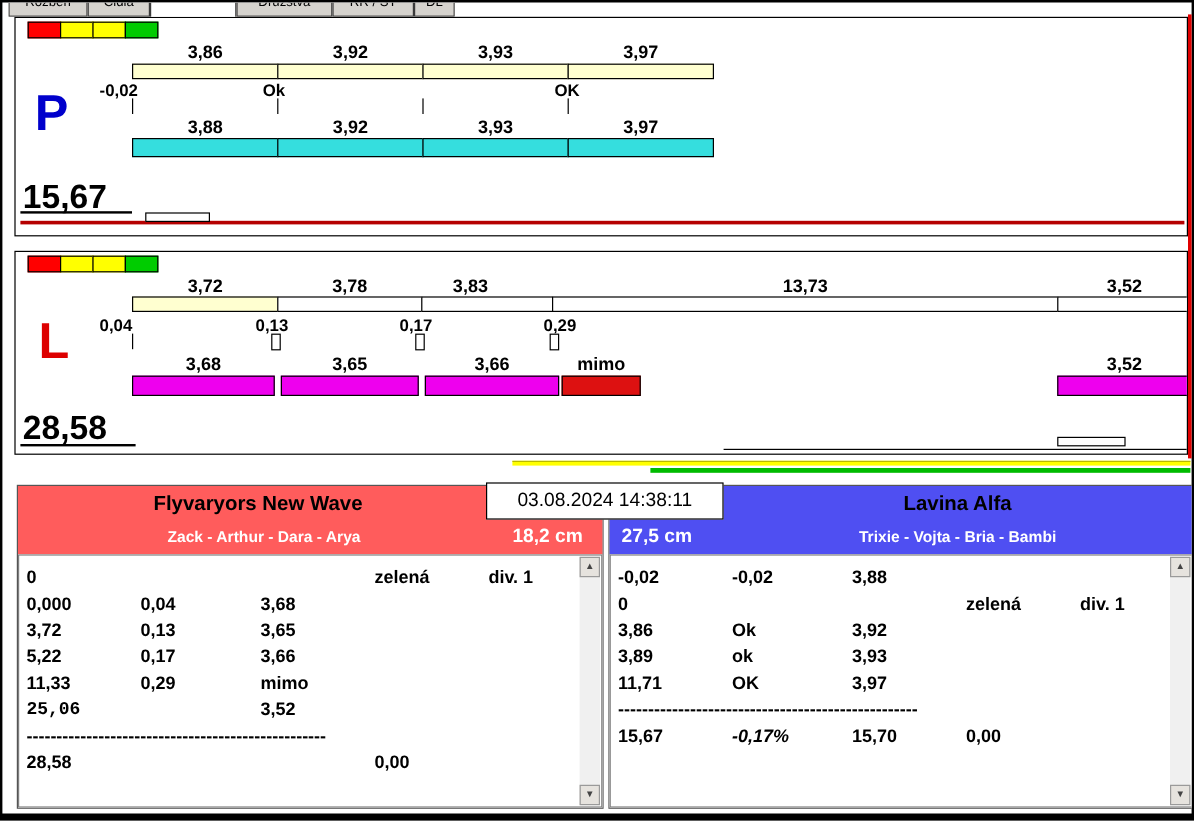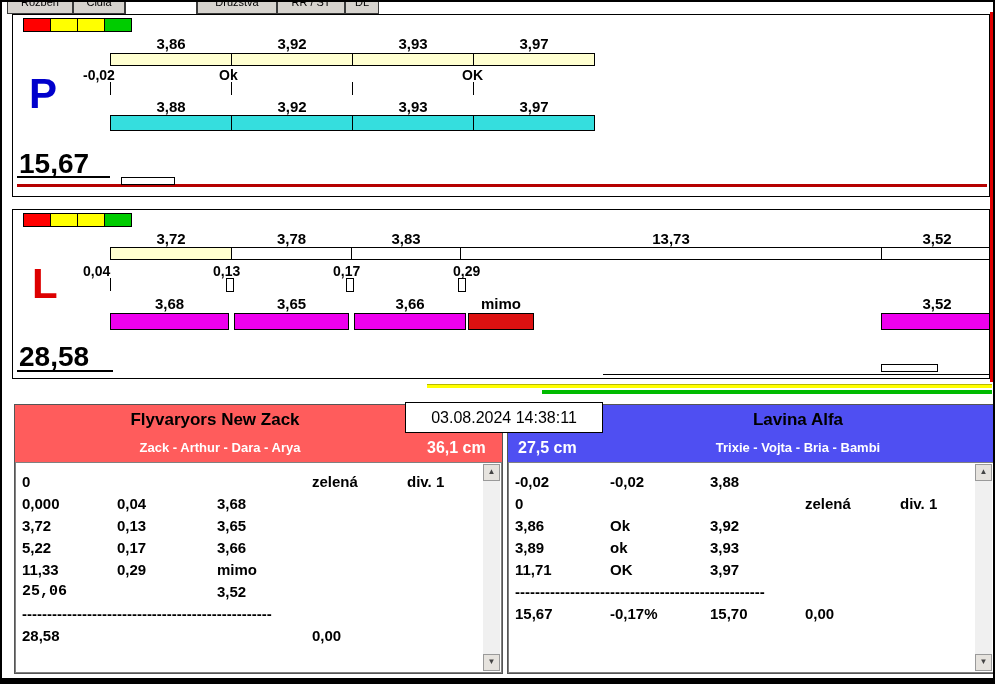--- a/index.html
+++ b/index.html
@@ -152,21 +152,21 @@
   <div class="mpanel" id="panel-l">
     <div class="lights">
       <div class="light red"></div>
       <div class="light yellow"></div>
       <div class="light yellow"></div>
       <div class="light green"></div>
     </div>
 
     <div class="seg-label" style="left:97px;top:20px;width:122px">3,72</div>
     <div class="seg-label" style="left:218px;top:20px;width:121px">3,78</div>
-    <div class="seg-label" style="left:338px;top:20px;width:110px">3,83</div>
+    <div class="seg-label" style="left:324px;top:20px;width:110px">3,83</div>
     <div class="seg-label" style="left:447px;top:20px;width:422px">13,73</div>
     <div class="seg-label" style="left:868px;top:20px;width:112px">3,52</div>
 
     <div class="bar-seg cream" style="left:97px;top:37px;width:122px"></div>
     <div class="bar-seg white" style="left:218px;top:37px;width:121px"></div>
     <div class="bar-seg white" style="left:338px;top:37px;width:110px"></div>
     <div class="bar-seg white" style="left:447px;top:37px;width:422px"></div>
     <div class="bar-seg white" style="left:868px;top:37px;width:112px"></div>
 
     <div class="gap-label" style="left:70px;top:53px">0,04</div>
@@ -199,23 +199,23 @@
   </div>
 
   <div id="right-stripe"></div>
   <div id="yellow-line"></div>
   <div id="green-line"></div>
 
   <div id="timestamp-box">03.08.2024 14:38:11</div>
 
   <div class="team-panel" id="team-left">
     <div class="team-header">
-      <div class="team-title" style="left:0;width:400px">Flyvaryors New Zack</div>
+      <div class="team-title" style="left:0;width:400px">Flyvaryors New Wave</div>
       <div class="team-dogs" style="left:0;width:410px">Zack - Arthur - Dara - Arya</div>
-      <div class="jump-height" style="left:412px">36,1 cm</div>
+      <div class="jump-height" style="left:412px">18,2 cm</div>
     </div>
     <div class="team-body">
       <div class="rows-area" id="left-rows">
           <div class="trow" style="top: 10px;">
             <div class="tcell" style="left: 6px;">0</div>
             <div class="tcell" style="left: 296px;">zelená</div>
             <div class="tcell" style="left: 391px;">div. 1</div>
           </div>
           <div class="trow" style="top: 32px;">
             <div class="tcell" style="left: 6px;">0,000</div>
@@ -287,21 +287,21 @@
           <div class="trow" style="top: 98px;">
             <div class="tcell" style="left: 6px;">11,71</div>
             <div class="tcell" style="left: 101px;">OK</div>
             <div class="tcell" style="left: 201px;">3,97</div>
           </div>
           <div class="trow" style="top: 120px;">
             <div class="tcell" style="left: 6px;">--------------------------------------------------</div>
           </div>
           <div class="trow" style="top: 142px;">
             <div class="tcell" style="left: 6px;">15,67</div>
-            <div class="tcell" style="left: 101px;">-0,17%</div>
+            <div class="tcell" style="left: 101px; font-style: italic;">-0,17%</div>
             <div class="tcell" style="left: 201px;">15,70</div>
             <div class="tcell" style="left: 296px;">0,00</div>
           </div>
         </div>
       <div class="sb">
         <div class="sb-btn sb-up">▲</div>
         <div class="sb-btn sb-down">▼</div>
       </div>
     </div>
   </div>

